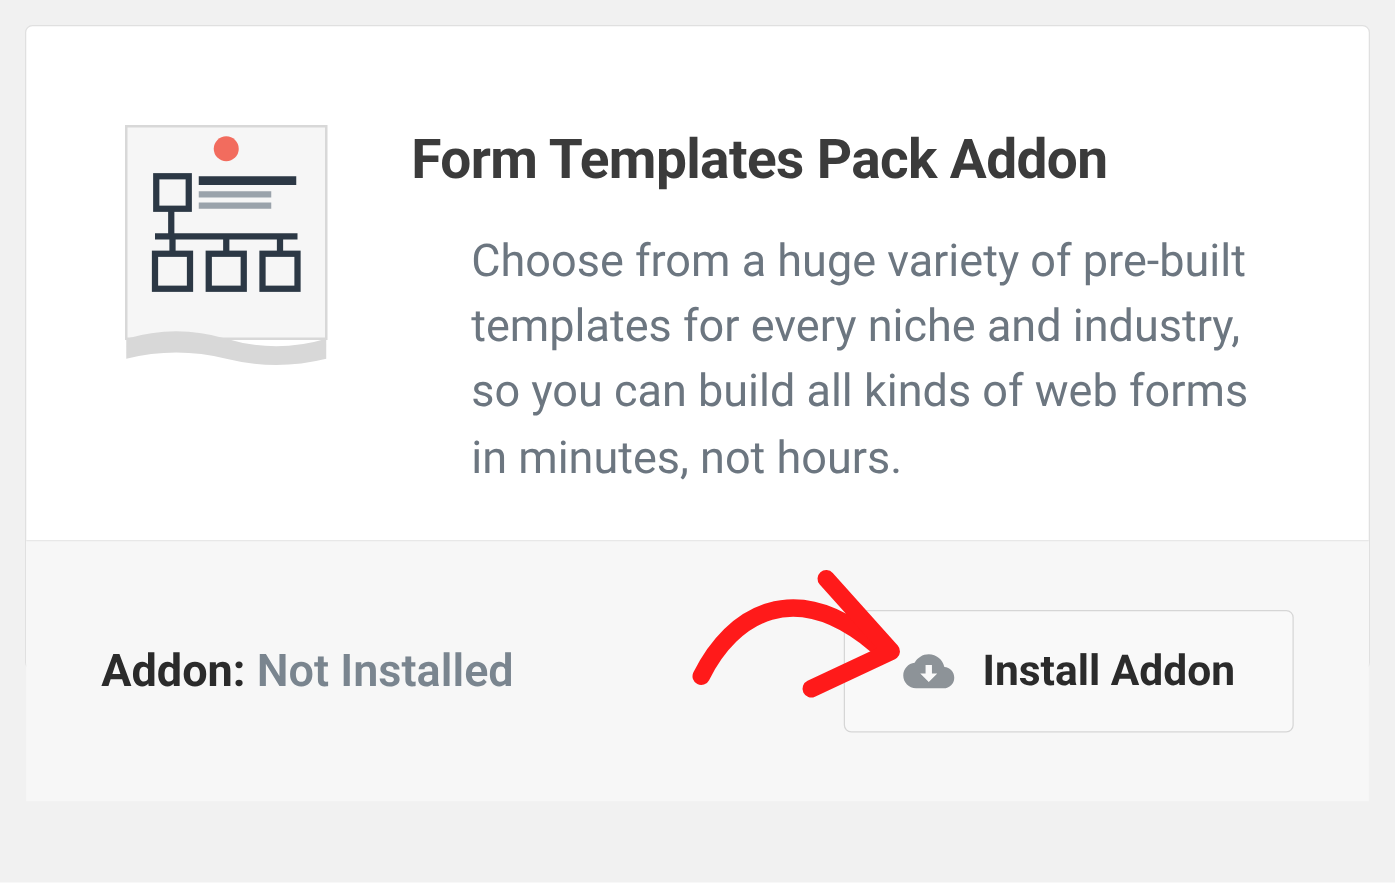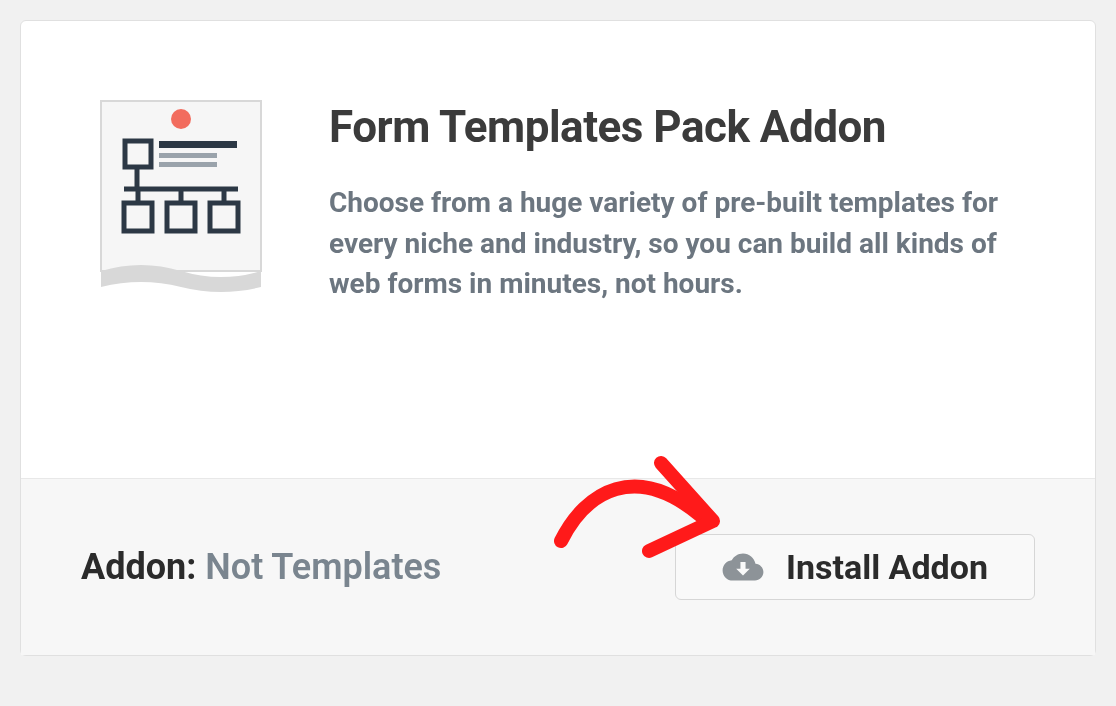--- a/index.html
+++ b/index.html
@@ -8,21 +8,21 @@
       background: #f1f1f1;
       width: 1116px;
       height: 706px;
       padding: 20px;
     }
     .addon-card {
       background: #fff;
       border: 1px solid #e0e0e0;
       border-radius: 6px;
       width: 1076px;
-      height: 636px;
+      height: 516px;
       display: flex;
       flex-direction: column;
       position: relative;
     }
     .addon-top {
       display: flex;
       padding: 70px 60px 40px 60px;
       flex: 1;
       gap: 48px;
     }
@@ -37,25 +37,26 @@
       padding-top: 10px;
     }
     .addon-title {
       font-size: 44px;
       font-weight: 700;
       color: #3b3b3b;
       letter-spacing: -0.5px;
       margin-bottom: 30px;
     }
     .addon-desc {
-      font-size: 28px;
+      font-size: 36px;
       line-height: 1.45;
       color: #6c7680;
-      font-weight: 700;
+      font-weight: 400;
       max-width: 680px;
+      margin-left: 48px;
     }
     .addon-footer {
       background: #f7f7f7;
       border-top: 1px solid #e8e8e8;
       padding: 55px 60px;
       display: flex;
       align-items: center;
       justify-content: space-between;
     }
     .status {
@@ -67,21 +68,21 @@
       color: #7a858f;
       font-weight: 600;
     }
     .install-btn {
       display: inline-flex;
       align-items: center;
       gap: 22px;
       background: #f9f9f9;
       border: 1px solid #d6d6d6;
       border-radius: 6px;
-      padding: 12px 46px;
+      padding: 28px 46px;
       font-size: 34px;
       font-weight: 700;
       color: #2b2b2b;
       cursor: pointer;
       font-family: inherit;
     }
     .cloud-icon {
       width: 42px;
       height: 34px;
     }
@@ -135,21 +136,21 @@
     <div class="addon-text">
       <h2 class="addon-title">Form Templates Pack Addon</h2>
       <p class="addon-desc">Choose from a huge variety of pre-built templates for every niche and industry, so you can build all kinds of web forms in minutes, not hours.</p>
     </div>
 
   </div>
 
   <div class="addon-footer">
     <div class="status">
       <span>Addon:</span>
-      <span class="status-value">Not Templates</span>
+      <span class="status-value">Not Installed</span>
     </div>
     <button class="install-btn">
       <span class="cloud-icon">
         <svg viewBox="0 0 24 20">
           <path fill="#8d9398" d="M19.35 8.04C18.67 4.59 15.64 2 12 2 9.11 2 6.6 3.64 5.35 6.04 2.34 6.36 0 8.91 0 12c0 3.31 2.69 6 6 6h13c2.76 0 5-2.24 5-5 0-2.64-2.05-4.78-4.65-4.96zM12 15l-4-4h2.5V7h3v4H16l-4 4z"></path>
         </svg>
       </span>
       <span>Install Addon</span>
     </button>
   </div>

